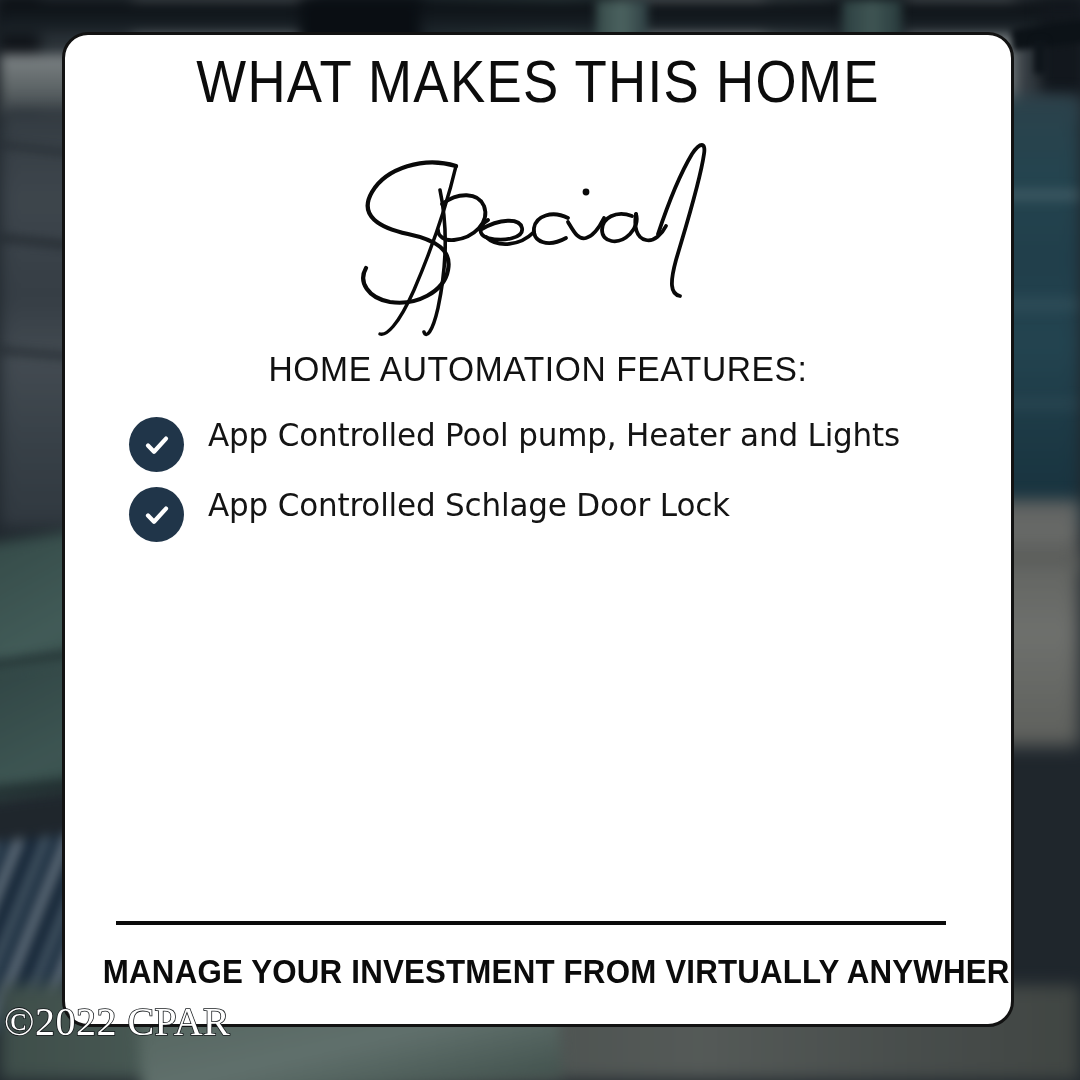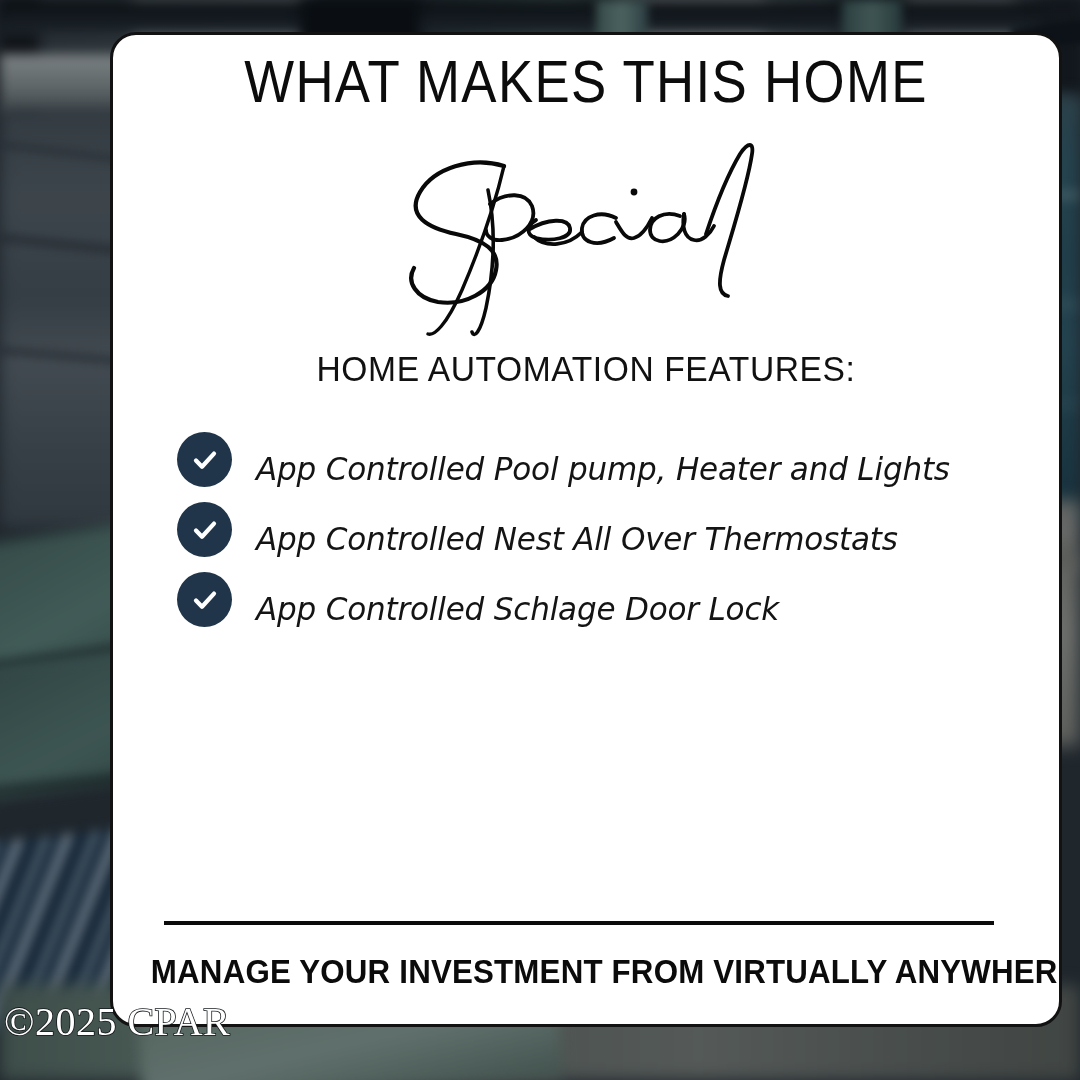--- a/index.html
+++ b/index.html
@@ -216,21 +216,20 @@
     position: absolute;
     left: 62px;
     top: 32px;
     width: 952px;
     height: 995px;
     background: #ffffff;
     border: 3px solid #121212;
     border-radius: 26px;
     box-sizing: border-box;
     overflow: hidden;
-    margin-left: 48px;
   }
 
   .title {
     position: absolute;
     left: 0; right: 0;
     top: 14px;
     text-align: center;
     font-family: "Liberation Sans Narrow", "Liberation Sans", sans-serif;
     font-size: 60px;
     line-height: 66px;
@@ -267,23 +266,22 @@
   }
 
   .features {
     position: absolute;
     left: 64px;
     top: 382px;
     width: 840px;
   }
   .feature-row {
     display: flex;
-    align-items: flex-end;
+    align-items: flex-start;
     height: 70px;
-    font-style: italic;
   }
   .check-badge {
     width: 55px;
     height: 55px;
     flex: 0 0 55px;
     border-radius: 50%;
     background: #203549;
     display: flex;
     align-items: center;
     justify-content: center;
@@ -425,42 +423,34 @@
           <svg width="30" height="30" viewBox="0 0 24 24" aria-hidden="true">
             <path d="M4.8 12.4 L9.6 17.4 L19.2 6.9" fill="none" stroke="#ffffff" stroke-width="3.4" stroke-linecap="round" stroke-linejoin="round"></path>
           </svg>
         </span>
         <span class="feature-label">App Controlled Pool pump, Heater and Lights</span>
       </div>
 
 
 
 
-      <div class="feature-row">
-        <span class="check-badge">
-          <svg width="30" height="30" viewBox="0 0 24 24" aria-hidden="true">
-            <path d="M4.8 12.4 L9.6 17.4 L19.2 6.9" fill="none" stroke="#ffffff" stroke-width="3.4" stroke-linecap="round" stroke-linejoin="round"></path>
-          </svg>
-        </span>
-        <span class="feature-label">App Controlled Nest All Over Thermostats</span>
-      </div>
 
       <div class="feature-row">
         <span class="check-badge">
           <svg width="30" height="30" viewBox="0 0 24 24" aria-hidden="true">
             <path d="M4.8 12.4 L9.6 17.4 L19.2 6.9" fill="none" stroke="#ffffff" stroke-width="3.4" stroke-linecap="round" stroke-linejoin="round"></path>
           </svg>
         </span>
         <span class="feature-label">App Controlled Schlage Door Lock</span>
       </div>
 
 
     </div>
 
     <div class="divider"></div>
 
     <div class="footer-note">MANAGE YOUR INVESTMENT FROM VIRTUALLY ANYWHERE!</div>
 
   </div>
 
-  <div id="watermark">©2025 CPAR</div>
+  <div id="watermark">©2022 CPAR</div>
 
 </div>
 
 </body></html>

